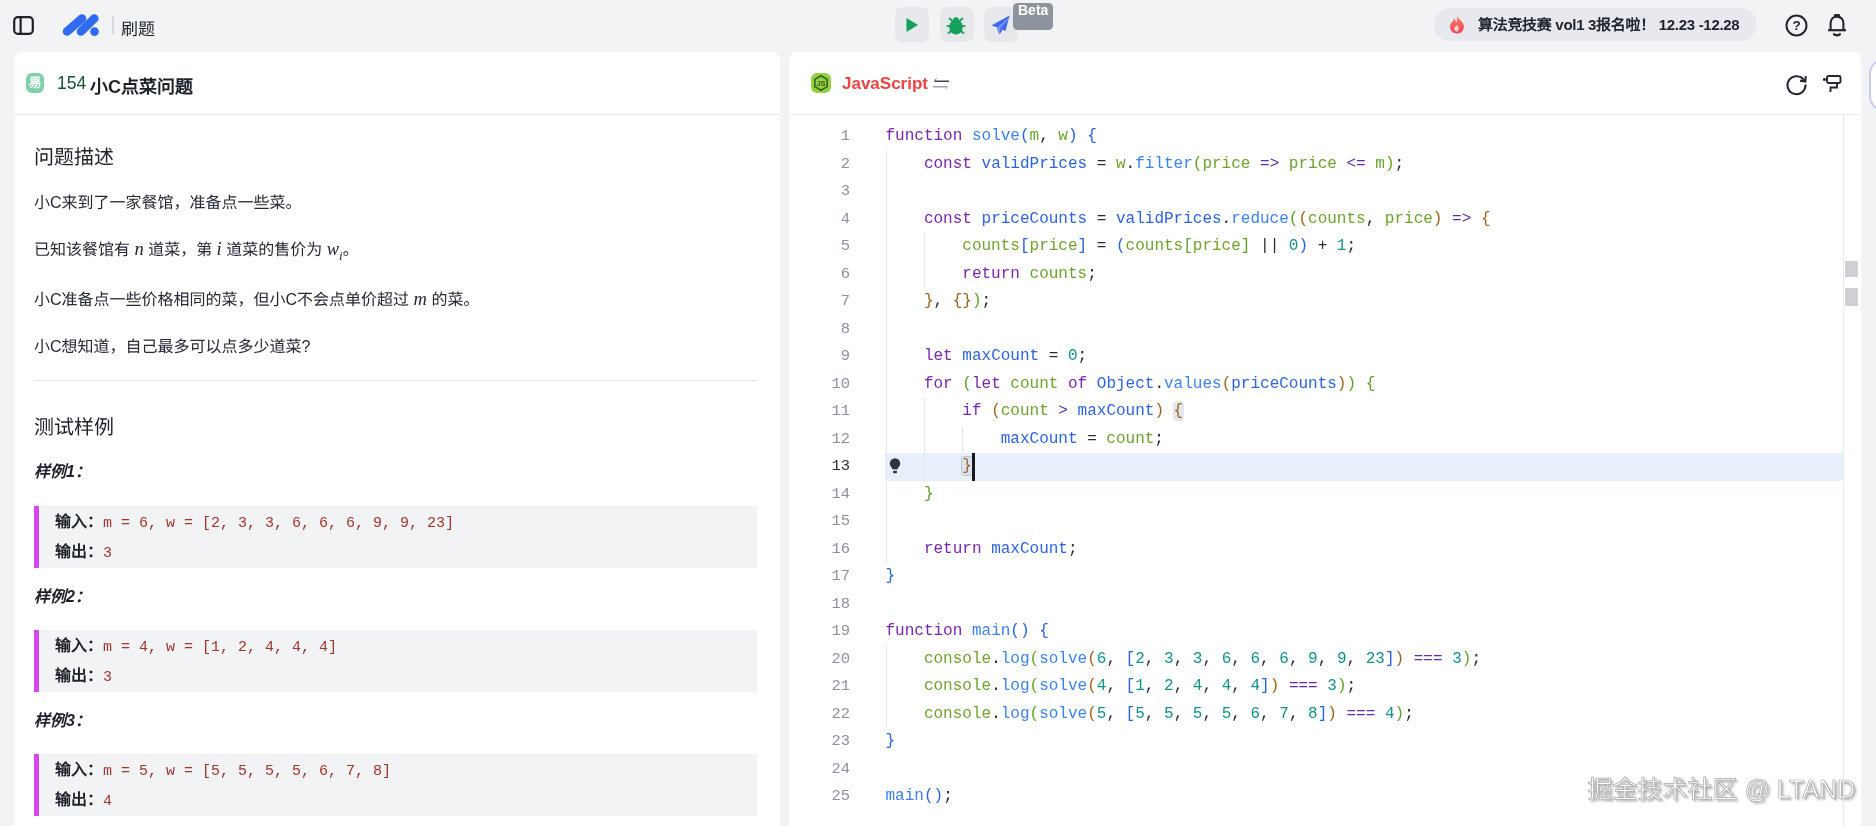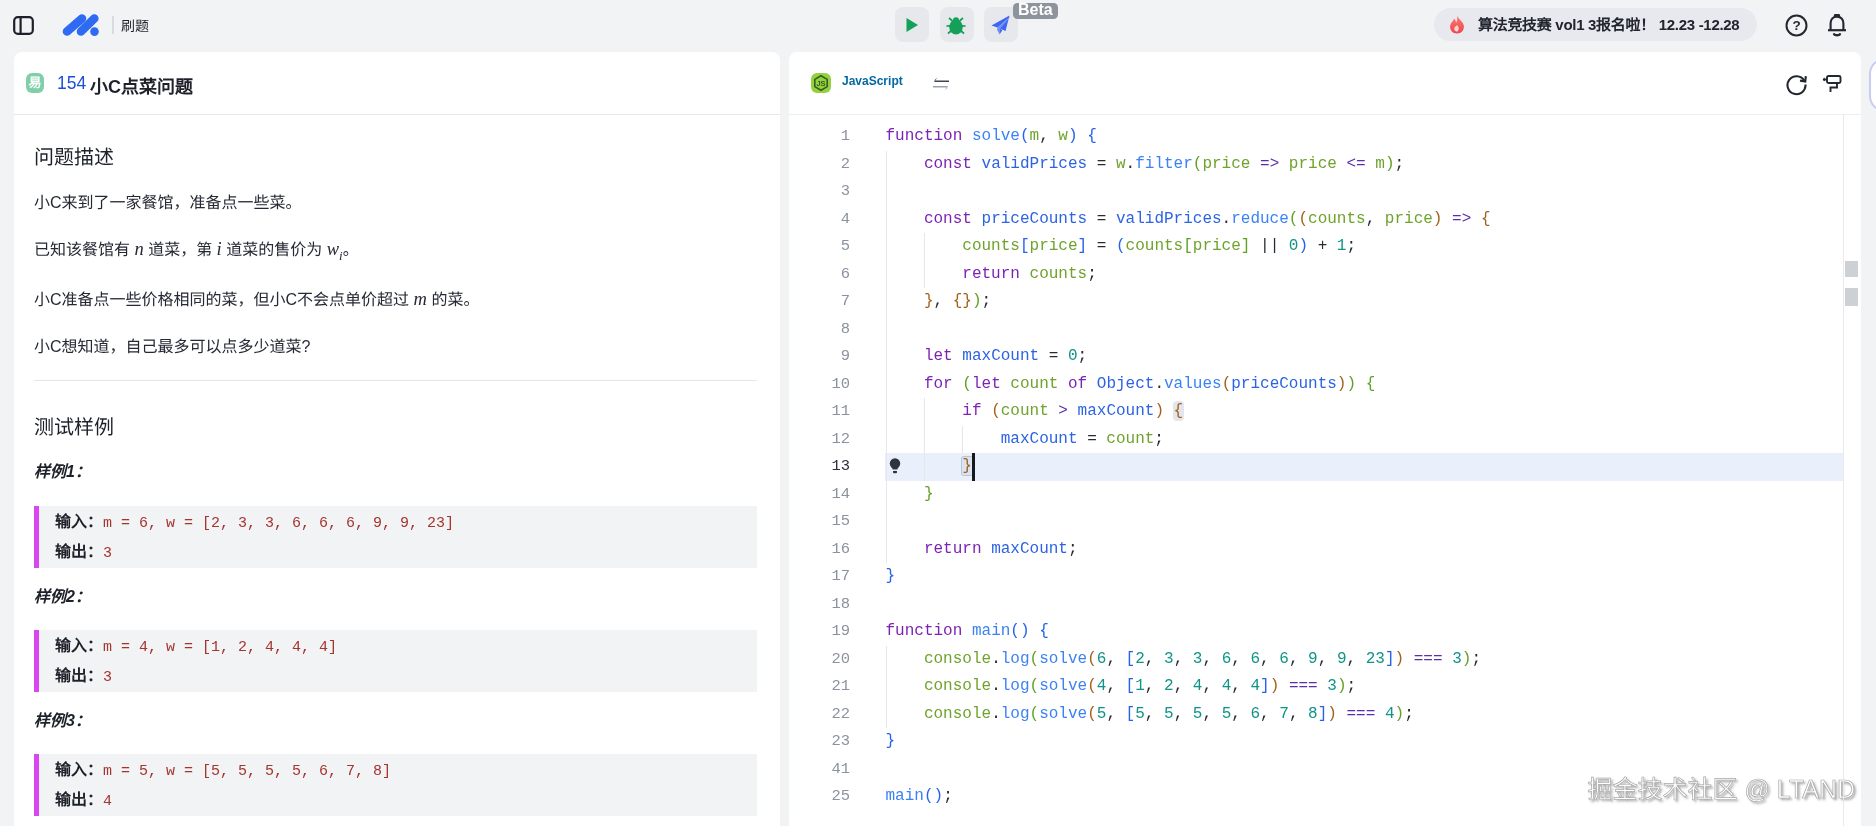--- a/index.html
+++ b/index.html
@@ -1,46 +1,46 @@
 <!DOCTYPE html>
 <html lang="zh-CN"><head><meta charset="utf-8">
 <style>
 *{margin:0;padding:0;box-sizing:border-box}
 html,body{width:1876px;height:826px;overflow:hidden;background:#f2f3f5;font-family:"Liberation Sans",sans-serif}
 .abs{position:absolute}
 
 #nav{position:absolute;left:0;top:0;width:1876px;height:52px}
-#nav .txt{position:absolute;left:121px;top:15px;font-size:14px;color:#1d2129;font-weight:500}
+#nav .txt{position:absolute;left:121px;top:15px;font-size:17px;color:#1d2129;font-weight:500}
 #nav .vd{position:absolute;left:112px;top:16px;width:1.5px;height:18px;background:#d8dbe0}
 .nbtn{position:absolute;top:7px;width:34px;height:35px;border-radius:8px;background:#e7e8ec}
-.beta{position:absolute;left:1013px;top:3px;background:#8e949e;color:#fff;font-size:16px;font-weight:700;height:16px;line-height:14px;padding:0 5px;border-radius:4.5px;z-index:3}
+.beta{position:absolute;left:1013px;top:3px;background:#8e949e;color:#fff;font-size:14px;font-weight:700;height:27px;line-height:14px;padding:0 5px;border-radius:4.5px;z-index:3}
 .pill{position:absolute;left:1434px;top:8px;width:323px;height:33px;border-radius:17px;background:#e7e9ee}
 .pill span{position:absolute;left:44px;top:7px;font-size:15px;line-height:19px;letter-spacing:-0.3px;font-weight:700;color:#21252d;white-space:nowrap}
 
 .card{position:absolute;background:#fff;border-radius:8px}
 #lc{left:14px;top:52px;width:766px;height:790px}
 #rc{left:789px;top:52px;width:1072px;height:790px}
 
 #lh{position:absolute;left:0;top:0;width:100%;height:63px;border-bottom:1px solid #e6e8eb}
 .easy{position:absolute;left:12px;top:21px;width:18px;height:20px;border-radius:6px;background:#7fd0a8;color:#fff;font-size:13px;font-weight:700;text-align:center;line-height:20px}
-.num{position:absolute;left:43px;top:21px;font-size:17.5px;color:#1d4ed8}
+.num{position:absolute;left:43px;top:21px;font-size:17.5px;color:#14532d}
 .ttl{position:absolute;left:76px;top:20px;font-size:18px;font-weight:700;color:#1d2129}
 .h2{position:absolute;left:20px;font-size:20px;font-weight:400;color:#1d2129}
 .p{position:absolute;left:20px;font-size:16px;line-height:26px;color:#252933}
 .mi{font-family:"Liberation Serif",serif;font-style:italic;font-size:18.5px}
 .mi sub{font-size:13px}
 .hr{position:absolute;left:20px;width:723px;height:1px;background:#e5e6eb}
 .sh{position:absolute;left:20px;font-size:16px;font-weight:700;font-style:italic;color:#1d2129}
 .blk{position:absolute;left:20px;width:723px;background:#f2f3f4;border-left:5px solid #d946ef;padding:2px 0 0 16px;line-height:28px;font-size:16px}
 .blk b{color:#1d2129;font-weight:700}
 .blk code{font-family:"Liberation Mono",monospace;font-size:15px;color:#a5342f}
 
 #rh{position:absolute;left:0;top:0;width:100%;height:63px;border-bottom:1px solid #eceef1}
 .jsic{position:absolute;left:22px;top:21px;width:20px;height:20px;border-radius:6px;background:#95d040}
-.jst{position:absolute;left:53px;top:22px;font-size:12px;font-weight:700;color:#0369a1}
+.jst{position:absolute;left:53px;top:22px;font-size:17px;font-weight:700;color:#ef4444}
 #ed{position:absolute;left:0;top:0;width:1054px;height:790px;overflow:hidden}
 .evd{position:absolute;left:1054px;top:63px;width:1px;height:727px;background:#e7e9ec}
 .al{position:absolute;left:96.0px;width:958px;height:27.5px;background:#eaf0fb}
 .ig{position:absolute;width:1px;background:#e5e7ea}
 .ln{position:absolute;left:0;width:61px;text-align:right;font-family:"Liberation Mono",monospace;font-size:15.5px;line-height:27.5px;color:#8b929e}
 .lna{color:#2b3039}
 .cl{position:absolute;left:96.5px;white-space:pre;font-family:"Liberation Mono",monospace;font-size:16px;line-height:27.5px}
 .k{color:#7d23b4} .f{color:#3b82f6} .v{color:#6fa32b} .d{color:#2c63e4}
 .n{color:#0f9488} .o{color:#262b33} .c{color:#5b2dab}
 .b1{color:#2563eb} .b2{color:#61a126} .b3{color:#a3621c}
@@ -190,21 +190,21 @@
 <div class="ln" style="top:428.9px">14</div>
 <div class="ln" style="top:456.4px">15</div>
 <div class="ln" style="top:483.9px">16</div>
 <div class="ln" style="top:511.4px">17</div>
 <div class="ln" style="top:538.9px">18</div>
 <div class="ln" style="top:566.4px">19</div>
 <div class="ln" style="top:593.9px">20</div>
 <div class="ln" style="top:621.4px">21</div>
 <div class="ln" style="top:648.9px">22</div>
 <div class="ln" style="top:676.4px">23</div>
-<div class="ln" style="top:703.9px">41</div>
+<div class="ln" style="top:703.9px">24</div>
 <div class="ln" style="top:731.4px">25</div>
 <div class="cl" style="top:71.4px"><span class="k">function</span><span class="o"> </span><span class="f">solve</span><span class="b1">(</span><span class="v">m</span><span class="o">, </span><span class="v">w</span><span class="b1">)</span><span class="o"> </span><span class="b1">{</span></div>
 <div class="cl" style="top:98.9px"><span class="o">    </span><span class="k">const</span><span class="o"> </span><span class="d">validPrices</span><span class="o"> = </span><span class="v">w</span><span class="o">.</span><span class="f">filter</span><span class="b2">(</span><span class="v">price</span><span class="o"> </span><span class="c">=&gt;</span><span class="o"> </span><span class="v">price</span><span class="o"> </span><span class="c">&lt;=</span><span class="o"> </span><span class="v">m</span><span class="b2">)</span><span class="o">;</span></div>
 <div class="cl" style="top:126.4px"></div>
 <div class="cl" style="top:153.9px"><span class="o">    </span><span class="k">const</span><span class="o"> </span><span class="d">priceCounts</span><span class="o"> = </span><span class="d">validPrices</span><span class="o">.</span><span class="f">reduce</span><span class="b2">(</span><span class="b3">(</span><span class="v">counts</span><span class="o">, </span><span class="v">price</span><span class="b3">)</span><span class="o"> </span><span class="c">=&gt;</span><span class="o"> </span><span class="b3">{</span></div>
 <div class="cl" style="top:181.4px"><span class="o">        </span><span class="v">counts</span><span class="b1">[</span><span class="v">price</span><span class="b1">]</span><span class="o"> = </span><span class="b1">(</span><span class="v">counts</span><span class="b2">[</span><span class="v">price</span><span class="b2">]</span><span class="o"> || </span><span class="n">0</span><span class="b1">)</span><span class="o"> + </span><span class="n">1</span><span class="o">;</span></div>
 <div class="cl" style="top:208.9px"><span class="o">        </span><span class="k">return</span><span class="o"> </span><span class="v">counts</span><span class="o">;</span></div>
 <div class="cl" style="top:236.4px"><span class="o">    </span><span class="b3">}</span><span class="o">, </span><span class="b3">{</span><span class="b3">}</span><span class="b2">)</span><span class="o">;</span></div>
 <div class="cl" style="top:263.9px"></div>
 <div class="cl" style="top:291.4px"><span class="o">    </span><span class="k">let</span><span class="o"> </span><span class="d">maxCount</span><span class="o"> = </span><span class="n">0</span><span class="o">;</span></div>

